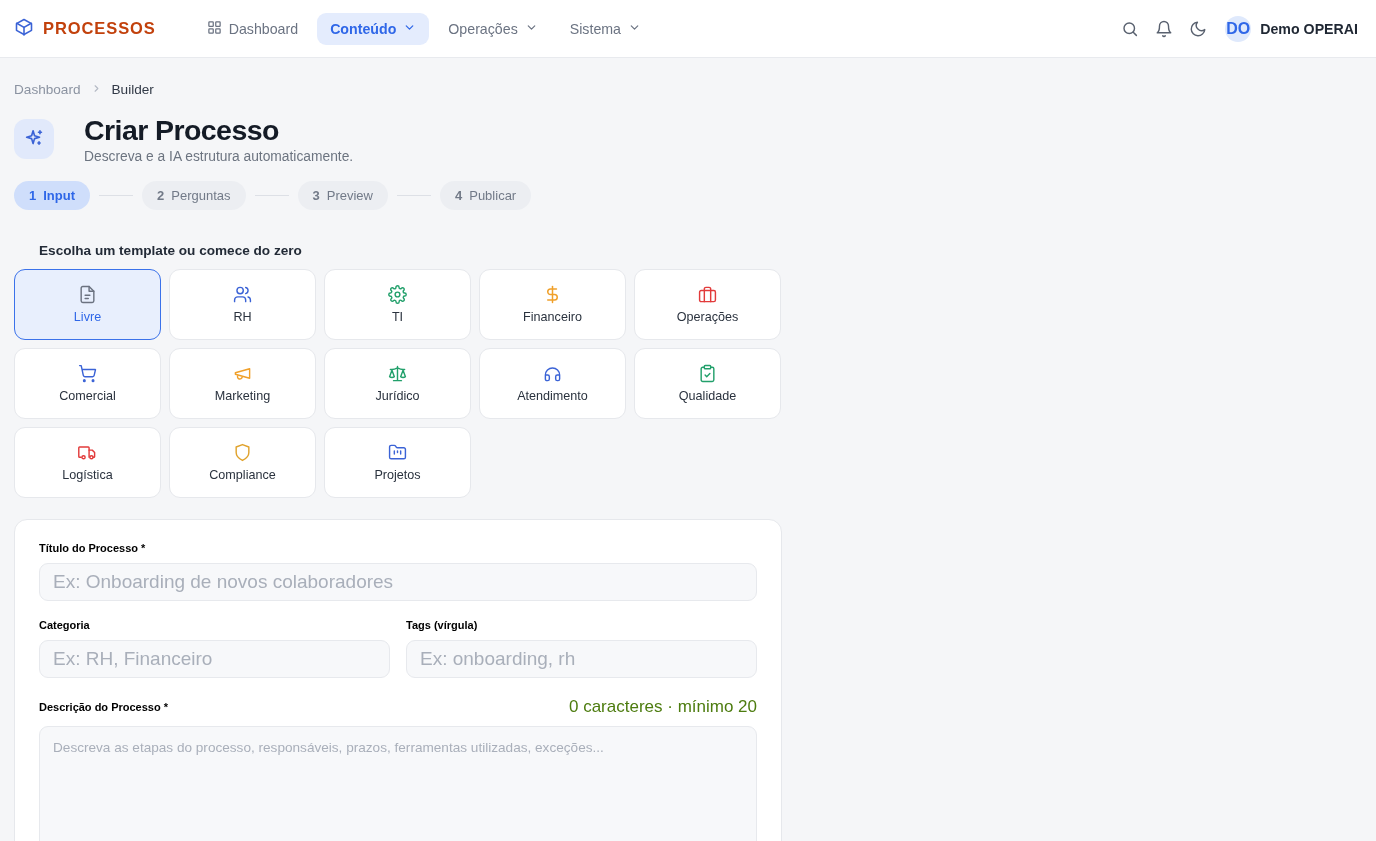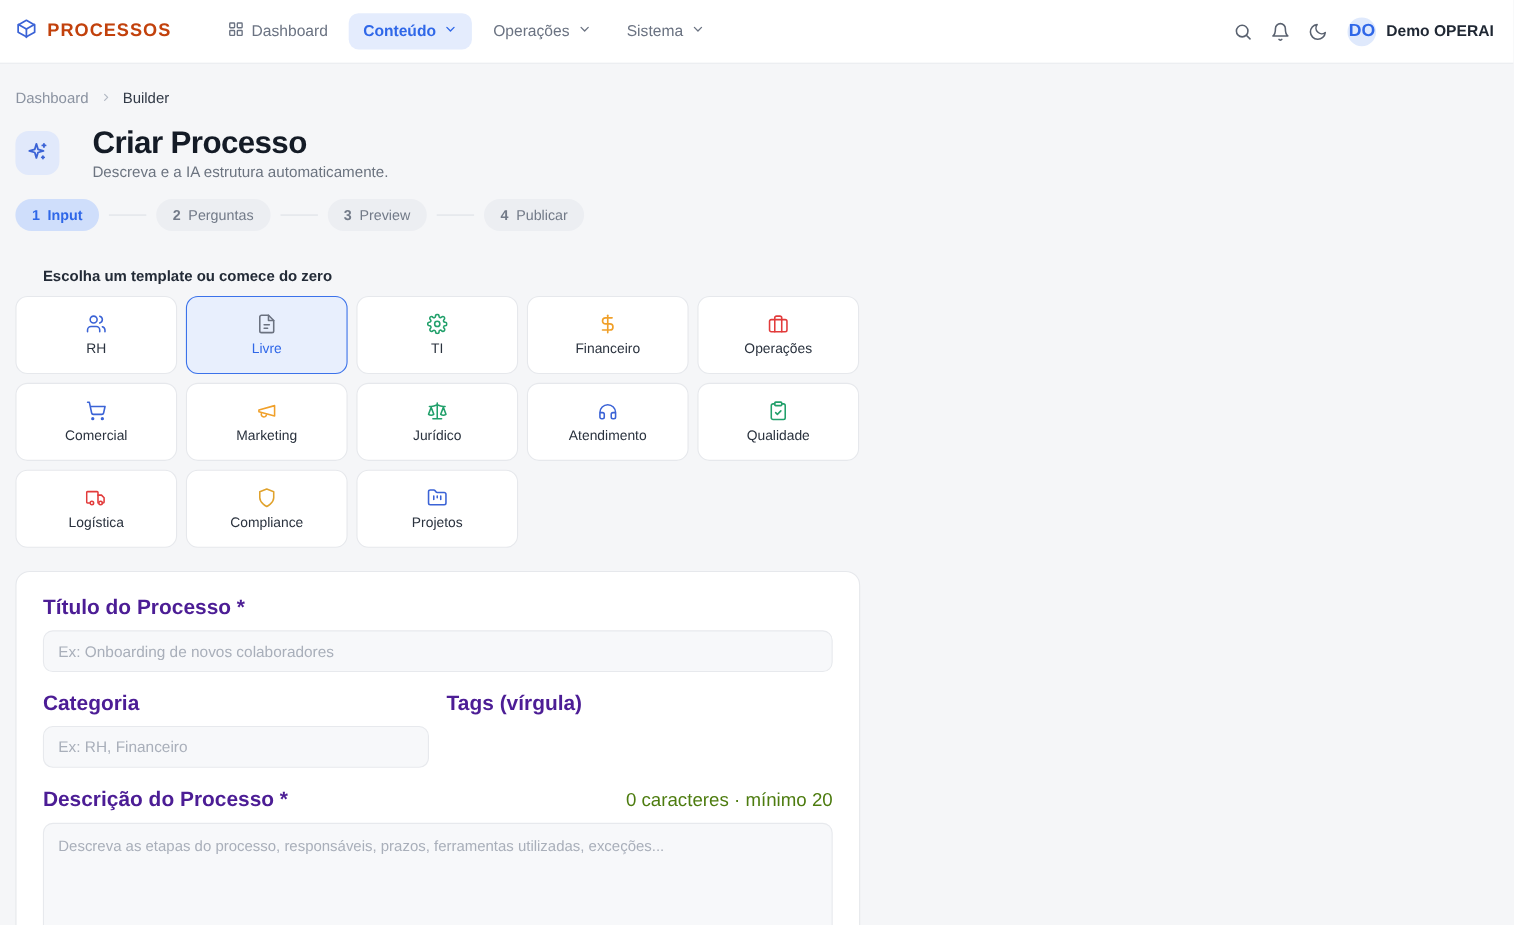--- a/index.html
+++ b/index.html
@@ -103,28 +103,28 @@
   .tpl-card.selected .tpl-label { color: #2f67e8; }
   .tpl-icon { height: 20px; display: flex; align-items: center; }
 
   
   .form-card {
     margin-top: 21px; width: 768px;
     background: #ffffff;
     border: 1px solid #e6e8ec; border-radius: 13px;
     padding: 22px 24px 24px 24px;
   }
-  .fld-label { font-size: 19px; font-weight: 700; color: #4c1d95; }
+  .fld-label { font-size: 11px; font-weight: 700; color: #000000; }
   .fld-row-head { display: flex; align-items: center; justify-content: space-between; }
   .counter { font-size: 17px; color: #4d7c0f; }
   .inp {
     width: 100%; height: 38px; margin-top: 9px;
     background: #f7f8fa;
     border: 1px solid #e7e9ed; border-radius: 9px;
-    padding: 0 13px; font-size: 14px;
+    padding: 0 13px; font-size: 19px;
     font-family: "Liberation Sans", sans-serif;
     color: #1f2733; outline: none;
   }
   .inp::placeholder { color: #a9afba; }
   .two-col { display: grid; grid-template-columns: 1fr 1fr; gap: 16px; margin-top: 18px; }
   .ta {
     width: 100%; height: 175px; margin-top: 9px;
     background: #f7f8fa;
     border: 1px solid #e7e9ed; border-radius: 9px;
     padding: 11px 13px; font-size: 13.6px;
@@ -260,41 +260,41 @@
     <div class="step">
       <span class="step-num">4</span>
       <span>Publicar</span>
     </div>
   </div>
 
   <div class="section-label">Escolha um template ou comece do zero</div>
 
   <div class="tpl-grid">
 
+    <div class="tpl-card selected">
+      <span class="tpl-icon">
+        <svg width="19" height="19" viewBox="0 0 24 24" fill="none" stroke="#6b7280" stroke-width="1.8" stroke-linecap="round" stroke-linejoin="round">
+            <path d="M14 2H6a2 2 0 0 0-2 2v16a2 2 0 0 0 2 2h12a2 2 0 0 0 2-2V8z"></path>
+            <path d="M14 2v6h6"></path>
+            <path d="M9 13h6M9 17h4"></path>
+          </svg>
+      </span>
+      <span class="tpl-label">Livre</span>
+    </div>
+
     <div class="tpl-card">
       <span class="tpl-icon">
         <svg width="19" height="19" viewBox="0 0 24 24" fill="none" stroke="#3b63d6" stroke-width="1.8" stroke-linecap="round" stroke-linejoin="round">
             <path d="M16 21v-2a4 4 0 0 0-4-4H6a4 4 0 0 0-4 4v2"></path>
             <circle cx="9" cy="7" r="4"></circle>
             <path d="M22 21v-2a4 4 0 0 0-3-3.87"></path>
             <path d="M16 3.1a4 4 0 0 1 0 7.75"></path>
           </svg>
       </span>
       <span class="tpl-label">RH</span>
-    </div>
-
-    <div class="tpl-card selected">
-      <span class="tpl-icon">
-        <svg width="19" height="19" viewBox="0 0 24 24" fill="none" stroke="#6b7280" stroke-width="1.8" stroke-linecap="round" stroke-linejoin="round">
-            <path d="M14 2H6a2 2 0 0 0-2 2v16a2 2 0 0 0 2 2h12a2 2 0 0 0 2-2V8z"></path>
-            <path d="M14 2v6h6"></path>
-            <path d="M9 13h6M9 17h4"></path>
-          </svg>
-      </span>
-      <span class="tpl-label">Livre</span>
     </div>
 
     <div class="tpl-card">
       <span class="tpl-icon">
         <svg width="19" height="19" viewBox="0 0 24 24" fill="none" stroke="#22a06b" stroke-width="1.8" stroke-linecap="round" stroke-linejoin="round">
             <circle cx="12" cy="12" r="3"></circle>
             <path d="M19.4 15a1.6 1.6 0 0 0 .3 1.8l.1.1a2 2 0 1 1-2.8 2.8l-.1-.1a1.6 1.6 0 0 0-1.8-.3 1.6 1.6 0 0 0-1 1.5V21a2 2 0 1 1-4 0v-.1A1.6 1.6 0 0 0 9 19.4a1.6 1.6 0 0 0-1.8.3l-.1.1a2 2 0 1 1-2.8-2.8l.1-.1a1.6 1.6 0 0 0 .3-1.8 1.6 1.6 0 0 0-1.5-1H3a2 2 0 1 1 0-4h.1A1.6 1.6 0 0 0 4.6 9a1.6 1.6 0 0 0-.3-1.8l-.1-.1a2 2 0 1 1 2.8-2.8l.1.1a1.6 1.6 0 0 0 1.8.3H9a1.6 1.6 0 0 0 1-1.5V3a2 2 0 1 1 4 0v.1a1.6 1.6 0 0 0 1 1.5 1.6 1.6 0 0 0 1.8-.3l.1-.1a2 2 0 1 1 2.8 2.8l-.1.1a1.6 1.6 0 0 0-.3 1.8V9a1.6 1.6 0 0 0 1.5 1H21a2 2 0 1 1 0 4h-.1a1.6 1.6 0 0 0-1.5 1z"></path>
           </svg>
       </span>
       <span class="tpl-label">TI</span>
@@ -411,20 +411,21 @@
       <input class="inp" type="text" placeholder="Ex: Onboarding de novos colaboradores" style="">
     </div>
 
     <div class="two-col">
       <div>
         <div class="fld-label">Categoria</div>
         <input class="inp" type="text" placeholder="Ex: RH, Financeiro" style="">
       </div>
       <div>
         <div class="fld-label">Tags (vírgula)</div>
+        <input class="inp" type="text" placeholder="Ex: onboarding, rh" style="">
       </div>
     </div>
 
     <div class="desc-block">
       <div class="fld-row-head">
         <span class="fld-label">Descrição do Processo *</span>
         <span class="counter">0 caracteres · mínimo 20</span>
       </div>
       <textarea class="ta" placeholder="Descreva as etapas do processo, responsáveis, prazos, ferramentas utilizadas, exceções..." style=""></textarea>
     </div>

